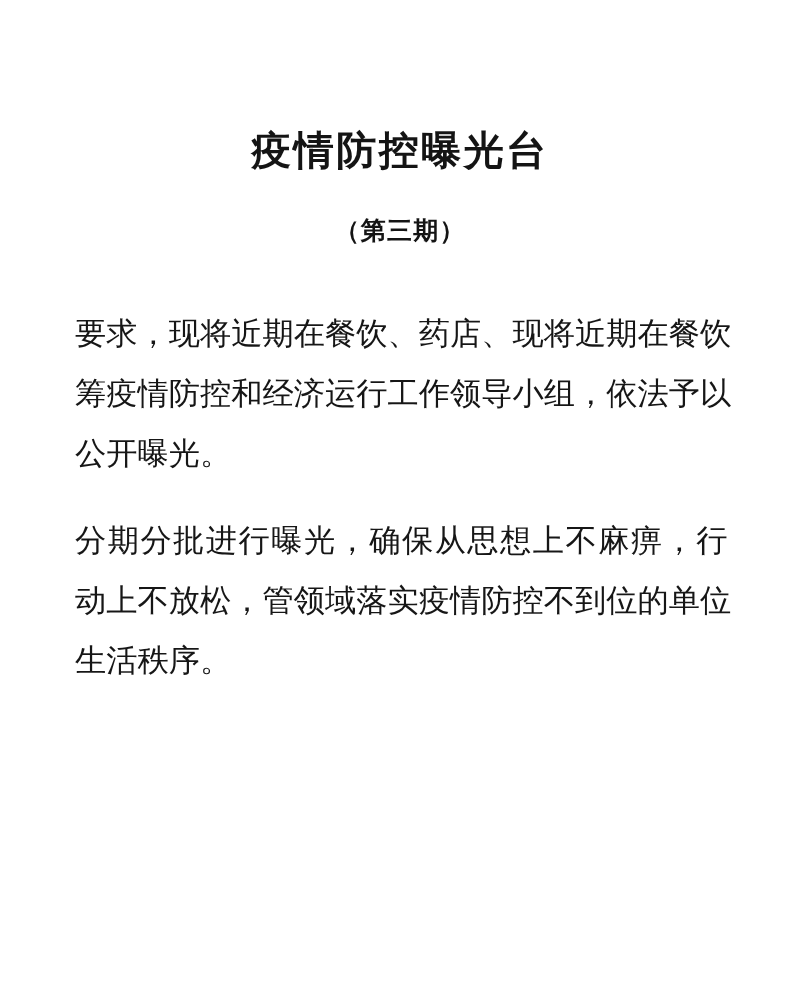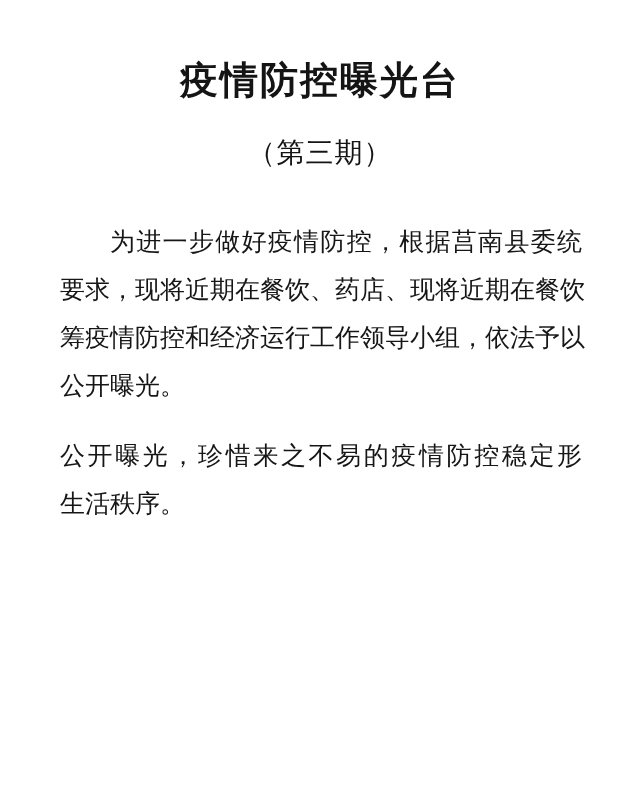--- a/index.html
+++ b/index.html
@@ -11,33 +11,33 @@
     position: relative;
     width: 640px;
     height: 798px;
     background: #ffffff;
     color: #1a1a1a;
     font-family: "Liberation Serif", serif;
     overflow: hidden;
   }
   .doc-title {
     margin: 0;
-    padding-top: 56px;
+    padding-top: 100px;
     text-align: center;
-    font-size: 38px;
+    font-size: 32px;
     font-weight: 700;
     letter-spacing: 2px;
     line-height: 1.3;
     color: #141414;
   }
   .doc-subtitle {
     margin: 30px 0 0 0;
     text-align: center;
-    font-size: 28px;
-    font-weight: 400;
+    font-size: 20px;
+    font-weight: 700;
     letter-spacing: 1px;
     line-height: 1.3;
     color: #141414;
   }
   .doc-body {
     margin: 46px 58px 0 60px;
     font-size: 25px;
     line-height: 48px;
     color: #161616;
   }
@@ -65,25 +65,25 @@
 
 <div class="page">
 
   <h1 class="doc-title">疫情防控曝光台</h1>
 
   <div class="doc-subtitle">（第三期）</div>
 
   <div class="doc-body">
 
     <div class="para">
-      <div class="line first">为进一步做好疫情防控，根据莒南县委统</div>
       <div class="line">要求，现将近期在餐饮、药店、现将近期在餐饮</div>
       <div class="line">筹疫情防控和经济运行工作领导小组，依法予以</div>
       <div class="line last">公开曝光。</div>
     </div>
 
     <div class="para">
-      <div class="line">公开曝光，珍惜来之不易的疫情防控稳定形</div>
+      <div class="line">分期分批进行曝光，确保从思想上不麻痹，行</div>
+      <div class="line">动上不放松，管领域落实疫情防控不到位的单位</div>
       <div class="line last">生活秩序。</div>
     </div>
 
   </div>
 </div>
 
 </body></html>

